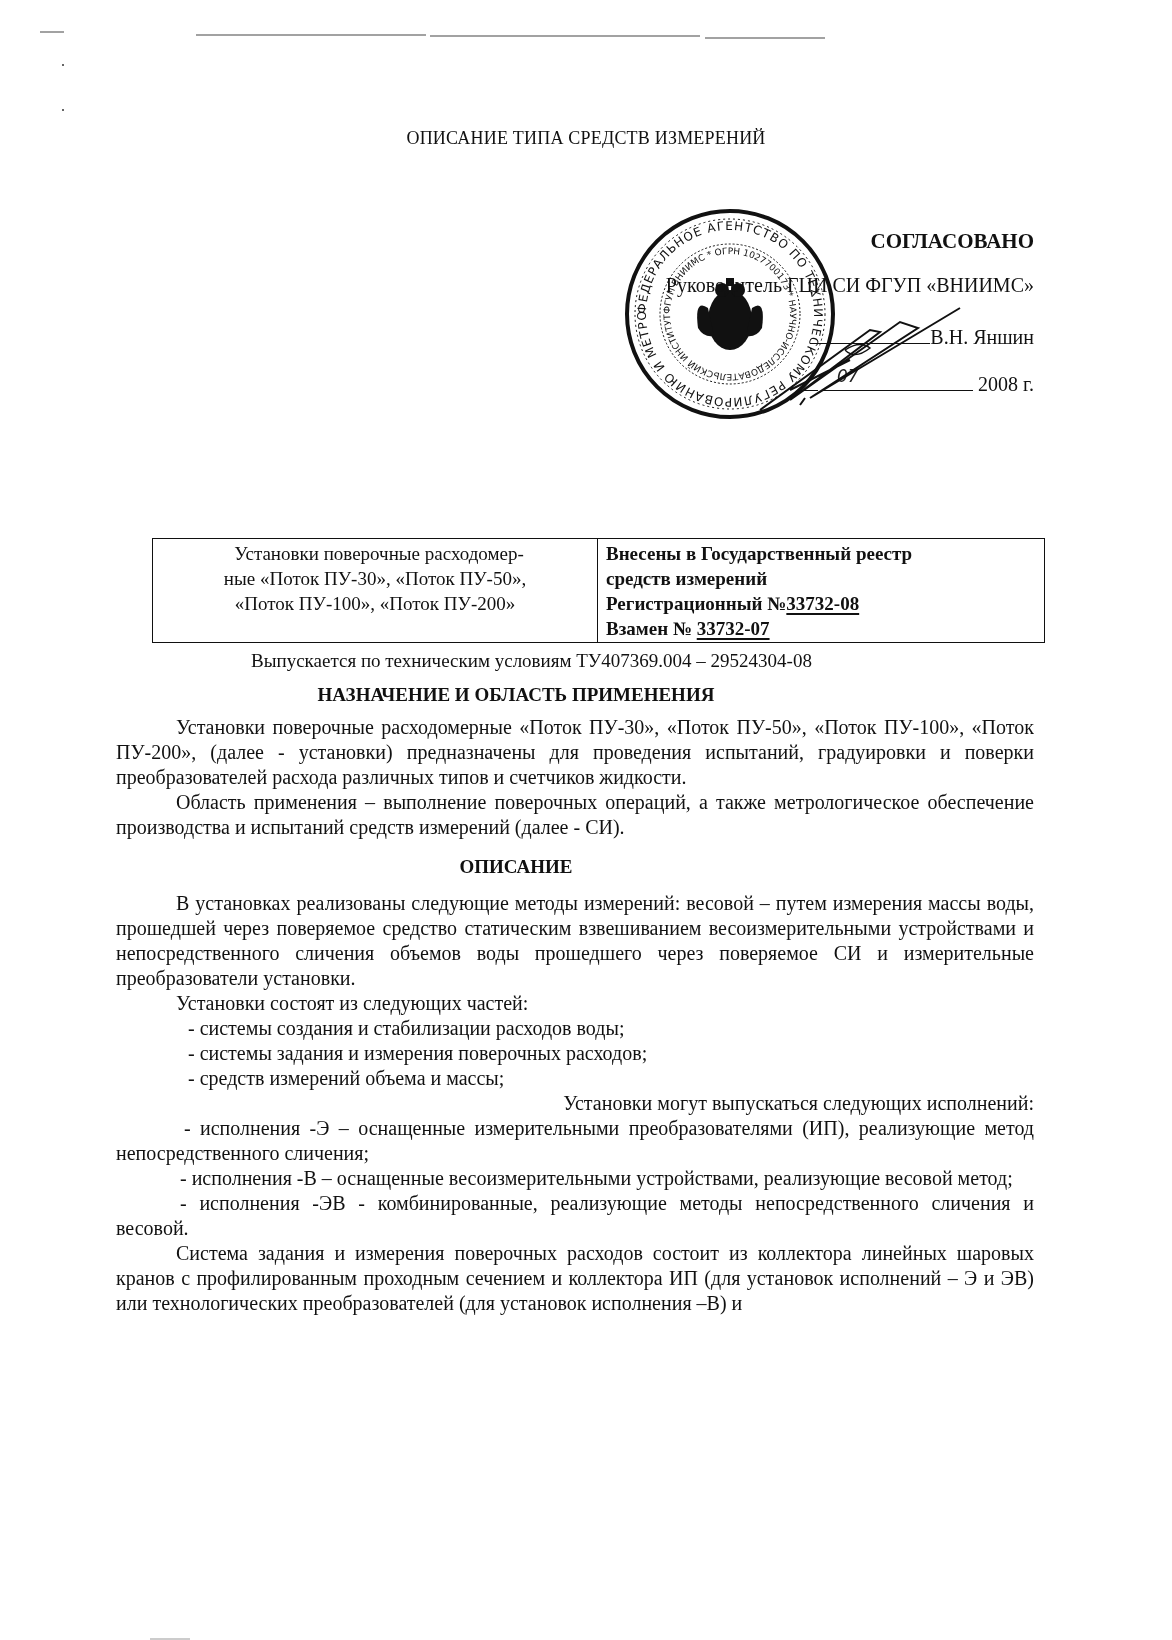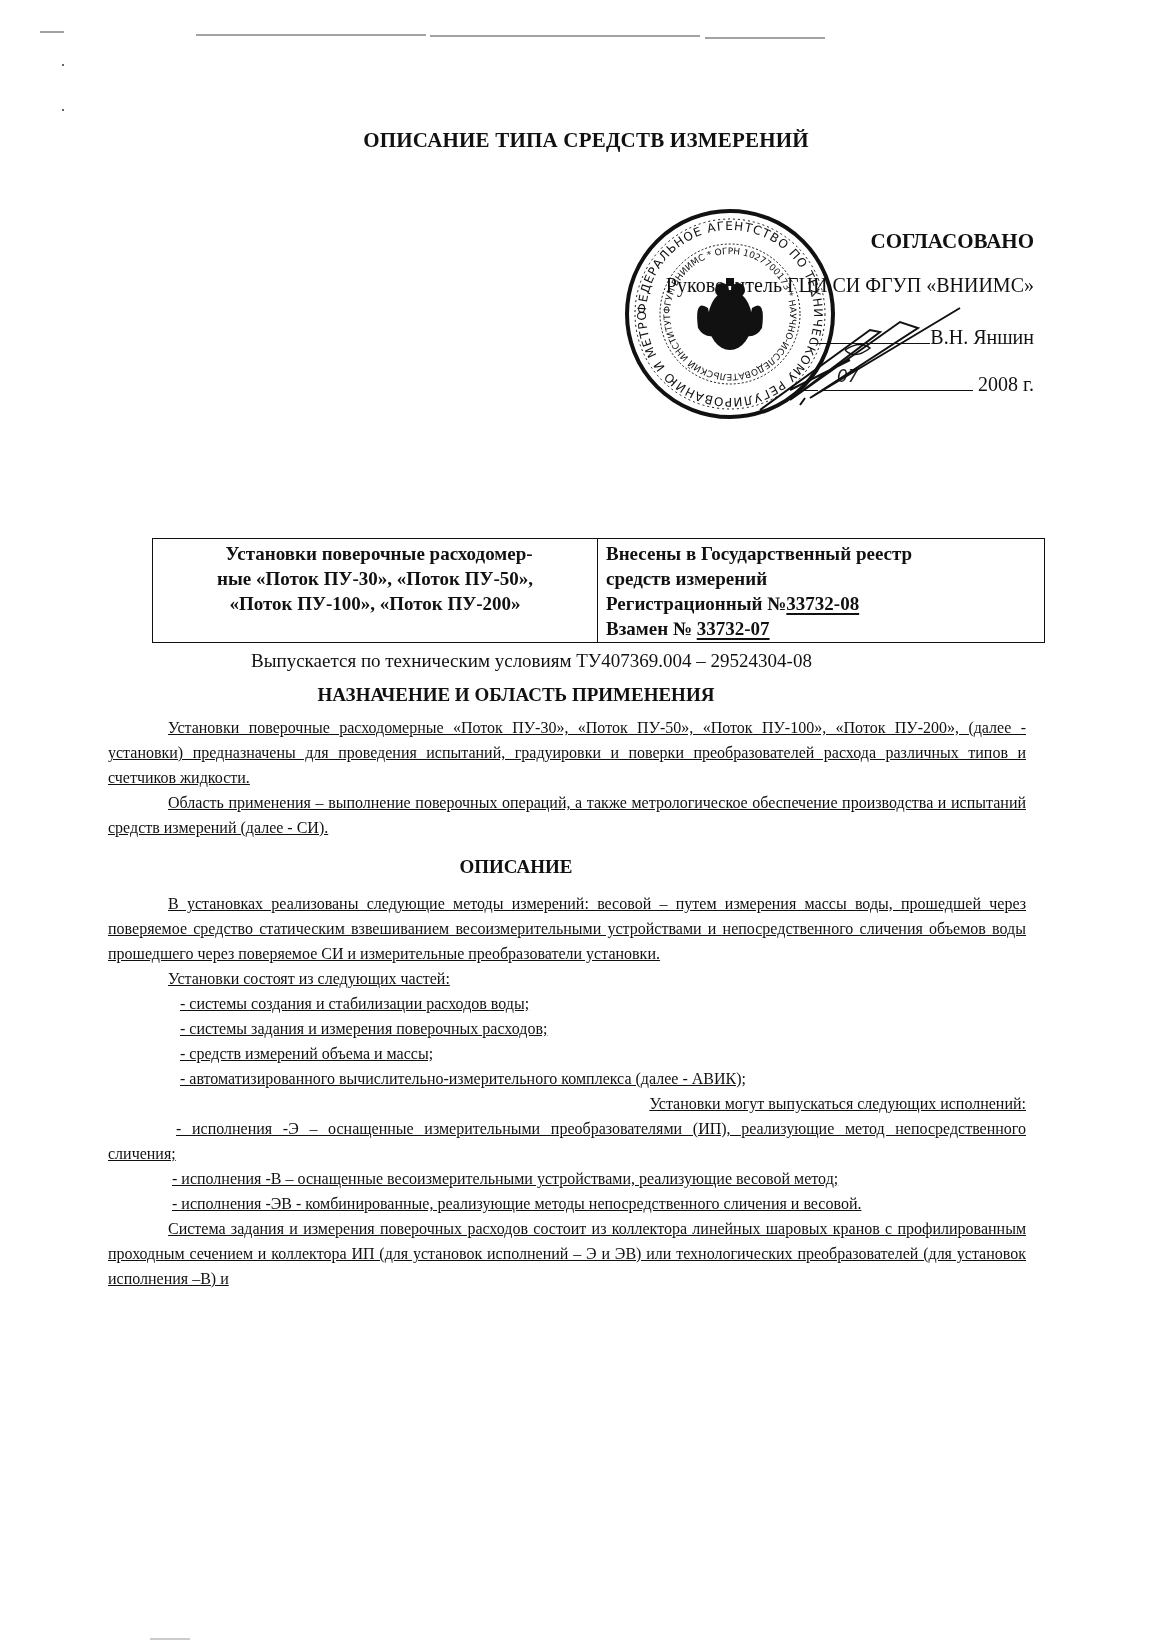--- a/index.html
+++ b/index.html
@@ -5,21 +5,21 @@
   html, body { margin: 0; padding: 0; background: #ffffff; }
   body {
     width: 1172px; height: 1640px; position: relative; overflow: hidden;
     font-family: "Liberation Serif", "DejaVu Serif", serif; color: #111;
   }
   .scan-line { position: absolute; height: 2px; background: #555; opacity: 0.55; }
   .dot { position: absolute; width: 2px; height: 2px; background: #333; border-radius: 1px; }
 
   .title {
     position: absolute; left: 0; width: 1172px; top: 128px;
-    text-align: center; font-weight: bold; font-size: 21px; letter-spacing: 0.2px;
+    text-align: center; font-weight: normal; font-size: 18px; letter-spacing: 0.2px;
   }
 
   
   .approval { position: absolute; left: 600px; top: 220px; width: 460px; height: 230px; }
   .approval .agreed { position: absolute; right: 26px; top: 9px; font-weight: bold; font-size: 21px; }
   .approval .head { position: absolute; right: 26px; top: 54px; font-size: 20px; white-space: nowrap; }
   .approval .sig-line { position: absolute; right: 26px; top: 106px; font-size: 20px; white-space: nowrap; }
   .approval .sig-line .blank { display: inline-block; width: 120px; border-bottom: 1px solid #111; height: 16px; vertical-align: baseline; }
   .approval .date-line { position: absolute; right: 26px; top: 152px; font-size: 20px; white-space: nowrap; }
   .approval .date-line .blank { display: inline-block; width: 118px; border-bottom: 1px solid #111; position: relative; height: 18px; vertical-align: baseline; }
@@ -30,36 +30,35 @@
   .stamp { position: absolute; left: 24px; top: -12px; width: 212px; height: 212px; }
   .signature { position: absolute; left: 150px; top: 50px; width: 300px; height: 150px; }
 
   
   .info-table {
     position: absolute; left: 152px; top: 538px; width: 893px;
     border-collapse: collapse; border: 1.5px solid #111;
   }
   .info-table td { border: 1.5px solid #111; vertical-align: top; padding: 0; }
   .info-table .left {
-    width: 428px; font-weight: bold; font-size: 19px; line-height: 25px;
+    width: 428px; font-weight: normal; font-size: 19px; line-height: 25px;
     text-align: center; padding: 2px 8px 1px 8px; height: 100px;
   }
   .info-table .right {
     font-weight: bold; font-size: 19px; line-height: 25px; padding: 2px 8px 0 8px;
   }
   .info-table .right .u { text-decoration: underline; text-decoration-thickness: 2px; text-underline-offset: 3px; }
 
   .tu { position: absolute; left: 0; width: 1063px; top: 650px; text-align: center; font-size: 19px; }
 
   .h2 { position: absolute; left: 0; width: 1032px; text-align: center; font-weight: bold; font-size: 19px; }
 
   .text {
-    position: absolute; left: 108px; width: 918px; font-size: 16px; line-height: 25px;
+    position: absolute; left: 116px; width: 918px; font-size: 20px; line-height: 25px;
     text-align: justify;
-    text-decoration: underline;
   }
   .p { margin: 0; text-indent: 60px; }
   .li { margin: 0; padding-left: 72px; }
   .li2 { margin: 0; text-indent: 64px; }
 </style>
 </head>
 <body>
 
 <div class="scan-line" style="left:40px;top:31px;width:24px;"></div>
 <div class="scan-line" style="left:196px;top:34px;width:230px;"></div>
@@ -139,21 +138,20 @@
 </div>
 
 <div class="h2" style="top:856px;">ОПИСАНИЕ</div>
 
 <div class="text" style="top:891px;">
   <p class="p">В установках реализованы следующие методы измерений: весовой – путем измерения массы воды, прошедшей через поверяемое средство статическим взвешиванием весоизмерительными устройствами и непосредственного сличения объемов воды прошедшего через поверяемое СИ и измерительные преобразователи установки.</p>
   <p class="p" style="text-align:left;">Установки состоят из следующих частей:</p>
   <p class="li">- системы создания и стабилизации расходов воды;</p>
   <p class="li">- системы задания и измерения поверочных расходов;</p>
   <p class="li">- средств измерений объема и массы;</p>
-  <p class="li">- автоматизированного вычислительно-измерительного комплекса (далее - АВИК);</p>
   <p class="p" style="text-indent:56px;text-align:right;">Установки  могут выпускаться следующих исполнений:</p>
   <p class="li2" style="text-indent:68px;">- исполнения -Э – оснащенные измерительными преобразователями (ИП), реализующие метод непосредственного сличения;</p>
   <p class="li2">- исполнения -В – оснащенные весоизмерительными устройствами, реализующие весовой метод;</p>
   <p class="li2">- исполнения -ЭВ - комбинированные, реализующие методы непосредственного сличения и весовой.</p>
   <p class="p">Система задания и измерения  поверочных расходов состоит из коллектора линейных шаровых кранов с профилированным проходным сечением и коллектора ИП (для установок исполнений – Э и ЭВ) или технологических преобразователей (для установок исполнения –В) и</p>
 </div>
 
 <div class="scan-line" style="left:150px;top:1638px;width:40px;opacity:0.3;"></div>
 
 </body></html>

